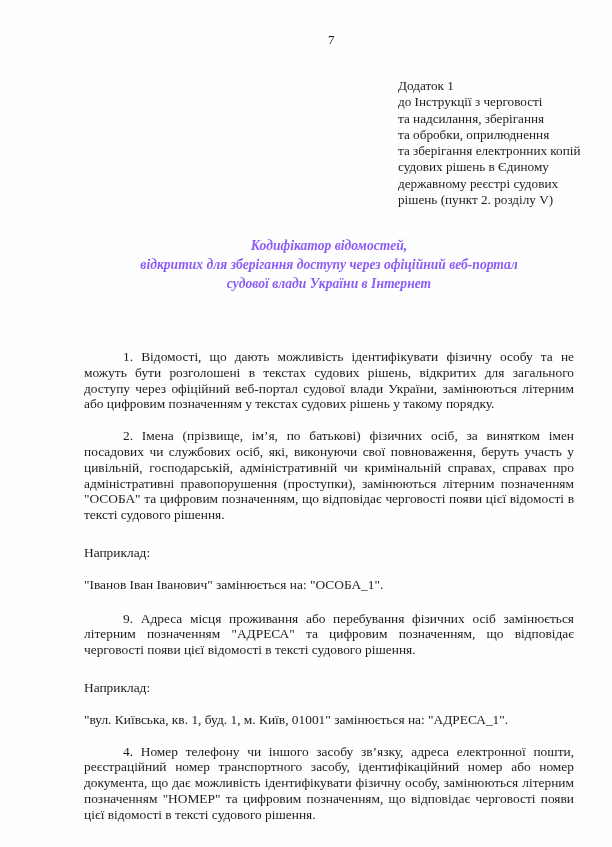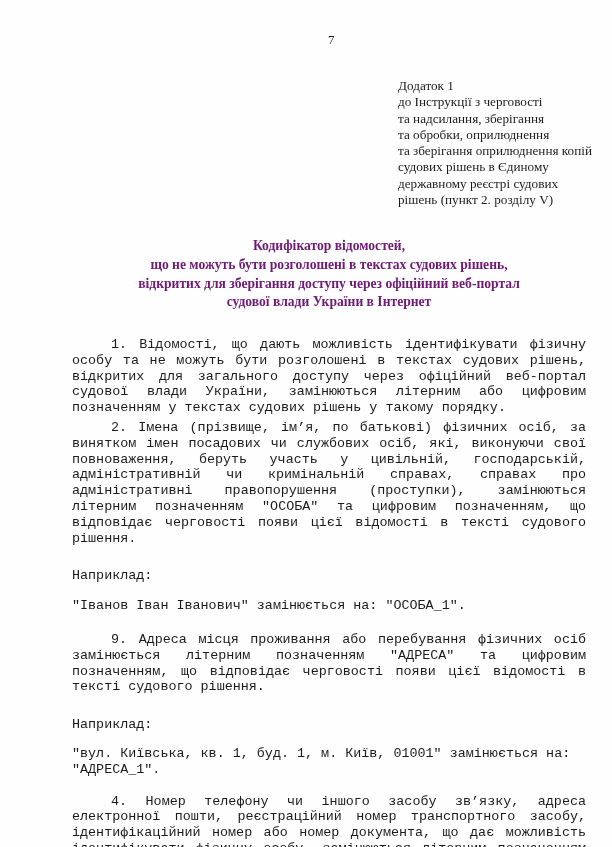--- a/index.html
+++ b/index.html
@@ -30,31 +30,32 @@
   }
   .doc-title {
     position: absolute;
     top: 237px;
     left: 68px;
     width: 522px;
     text-align: center;
     font-weight: bold;
     font-size: 13.6px;
     line-height: 18.8px;
-    color: #701a75;
+    color: #8b5cf6;
+    font-style: italic;
   }
   .body-text {
     position: absolute;
     top: 333px;
     left: 68px;
     width: 522px;
     font-size: 13.4px;
     line-height: 15.8px;
   }
-  .body-text p { margin: 4px; font-family: Liberation Mono, monospace; }
+  .body-text p { margin: 16px; }
   .para {
     text-indent: 39px;
     text-align: justify;
   }
   .example-label { margin-top: 22px !important; }
   .example-line  { margin-top: 14px !important; }
   .para-after-example { margin-top: 18px !important; }
   .example-line-2 { margin-top: 13px !important; }
   .para-last { margin-top: 16px !important; }
 </style>
@@ -63,29 +64,28 @@
 
 <div class="page">
 
   <div class="page-number">7</div>
 
   <div class="appendix-note">
     <div>Додаток 1</div>
     <div>до Інструкції з черговості</div>
     <div>та надсилання, зберігання</div>
     <div>та обробки, оприлюднення</div>
-    <div>та зберігання оприлюднення копій</div>
+    <div>та зберігання електронних копій</div>
     <div>судових рішень в Єдиному</div>
     <div>державному реєстрі судових</div>
     <div>рішень (пункт 2. розділу V)</div>
   </div>
 
   <div class="doc-title">
     <div>Кодифікатор відомостей,</div>
-    <div>що не можуть бути розголошені в текстах судових рішень,</div>
     <div>відкритих для зберігання доступу через офіційний веб-портал</div>
     <div>судової влади України в Інтернет</div>
   </div>
 
   <div class="body-text">
     <p class="para">1. Відомості, що дають можливість ідентифікувати фізичну особу та не можуть бути розголошені в текстах судових рішень, відкритих для загального доступу через офіційний веб-портал судової влади України, замінюються літерним або цифровим позначенням у текстах судових рішень у такому порядку.</p>
     <p class="para">2. Імена (прізвище, ім’я, по батькові) фізичних осіб, за винятком імен посадових чи службових осіб, які, виконуючи свої повноваження, беруть участь у цивільній, господарській, адміністративній чи кримінальній справах, справах про адміністративні правопорушення (проступки), замінюються літерним позначенням "ОСОБА" та цифровим позначенням, що відповідає черговості появи цієї відомості в тексті судового рішення.</p>
     <p class="example-label">Наприклад:</p>
     <p class="example-line">"Іванов Іван Іванович" замінюється на: "ОСОБА_1".</p>
     <p class="para para-after-example">9. Адреса місця проживання або перебування фізичних осіб замінюється літерним позначенням "АДРЕСА" та цифровим позначенням, що відповідає черговості появи цієї відомості в тексті судового рішення.</p>

